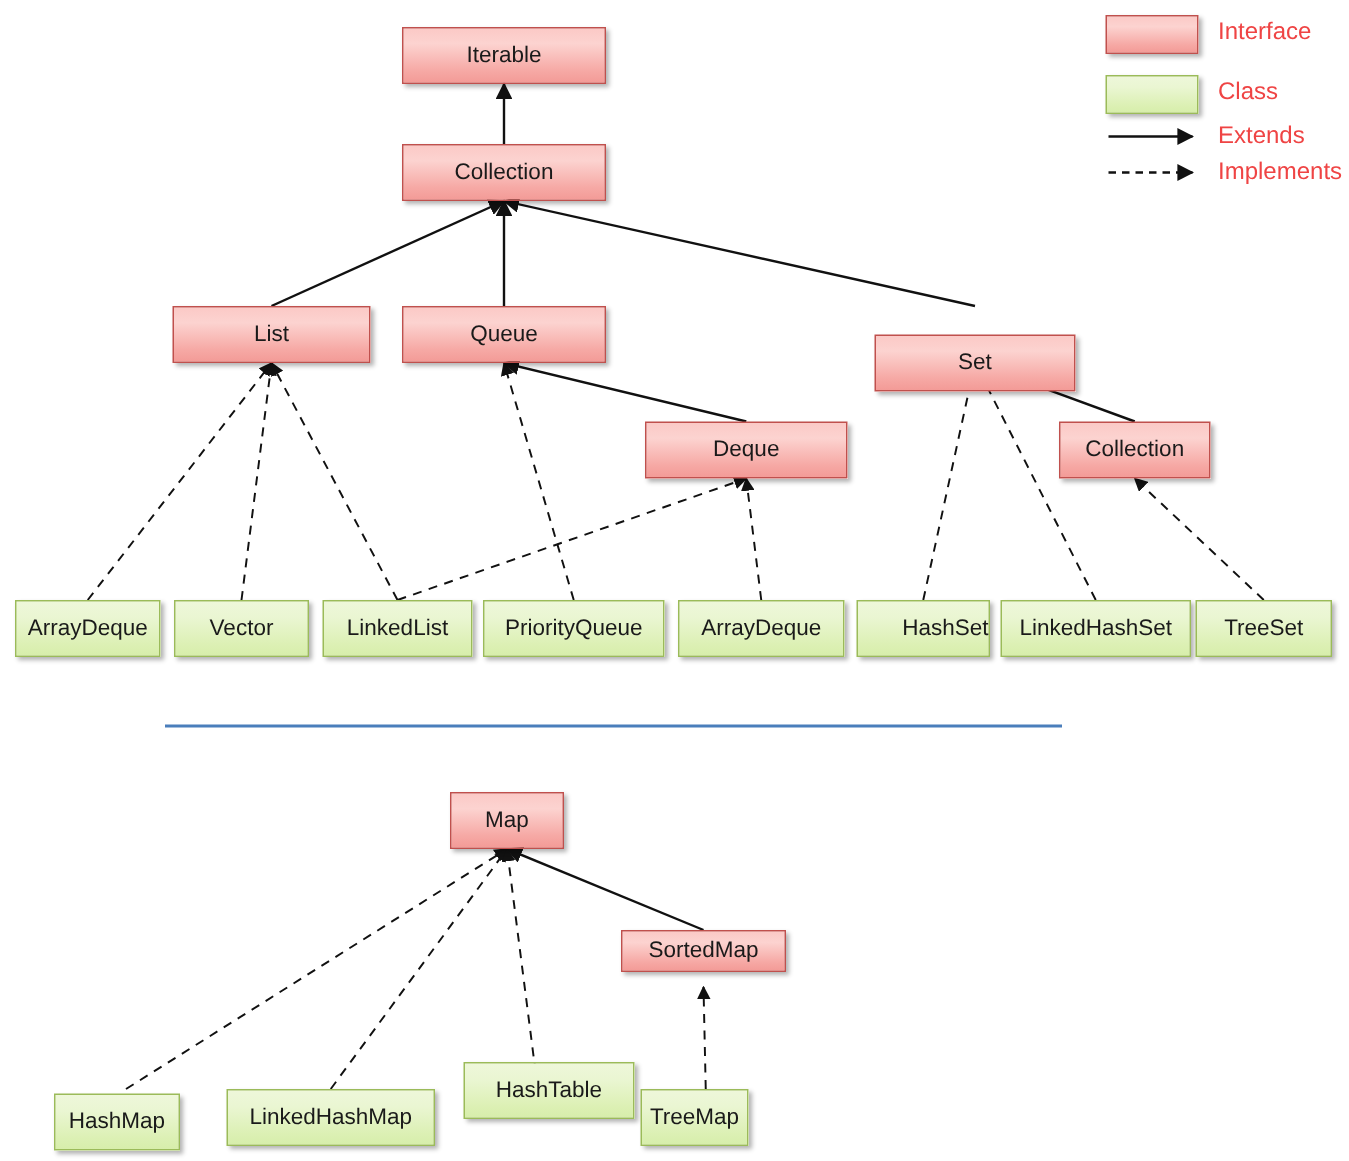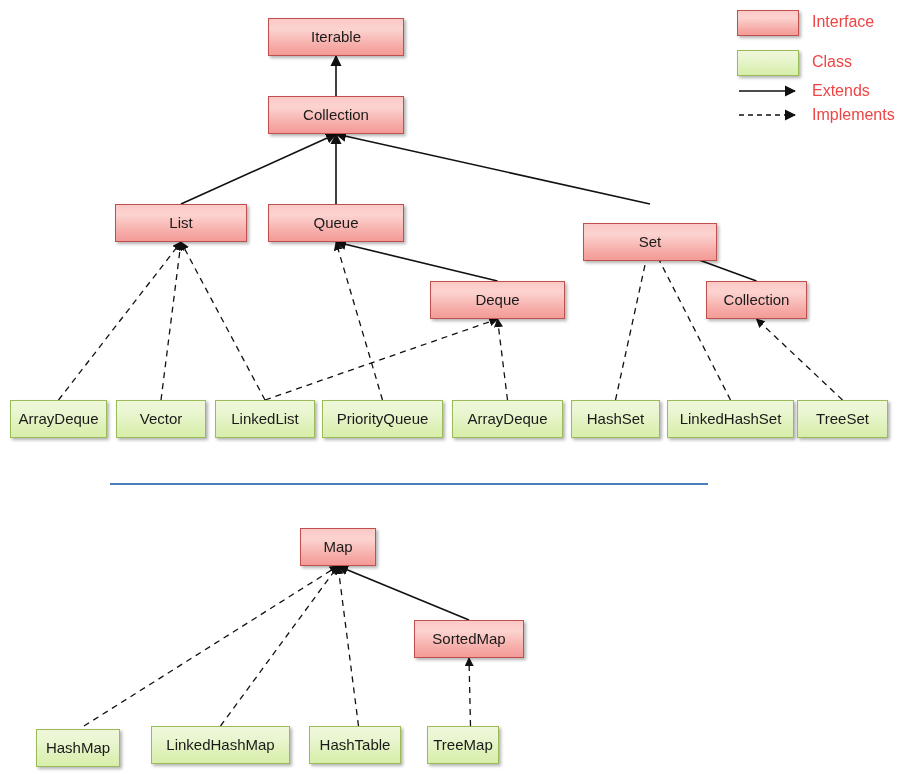--- a/index.html
+++ b/index.html
@@ -154,42 +154,42 @@
       </div>
       <div class="node klass" style="left: 215px; top: 400px; width: 100px; height: 38px;">
         <span>LinkedList</span>
       </div>
       <div class="node klass" style="left: 322px; top: 400px; width: 121px; height: 38px;">
         <span>PriorityQueue</span>
       </div>
       <div class="node klass" style="left: 452px; top: 400px; width: 111px; height: 38px;">
         <span>ArrayDeque</span>
       </div>
-      <div class="node klass" style="left: 571px; top: 400px; width: 89px; height: 38px;">
+      <div class="node klass" style="left: 571px; top: 400px; width: 89px; height: 38px; justify-content: flex-end;">
         <span>HashSet</span>
       </div>
       <div class="node klass" style="left: 667px; top: 400px; width: 127px; height: 38px;">
         <span>LinkedHashSet</span>
       </div>
       <div class="node klass" style="left: 797px; top: 400px; width: 91px; height: 38px;">
         <span>TreeSet</span>
       </div>
       <div class="node iface" style="left: 300px; top: 528px; width: 76px; height: 38px;">
         <span>Map</span>
       </div>
-      <div class="node iface" style="left: 414px; top: 620px; width: 110px; height: 38px;">
+      <div class="node iface" style="left: 414px; top: 620px; width: 110px; height: 28px;">
         <span>SortedMap</span>
       </div>
       <div class="node klass" style="left: 36px; top: 729px; width: 84px; height: 38px;">
         <span>HashMap</span>
       </div>
       <div class="node klass" style="left: 151px; top: 726px; width: 139px; height: 38px;">
         <span>LinkedHashMap</span>
       </div>
-      <div class="node klass" style="left: 309px; top: 726px; width: 92px; height: 38px;">
+      <div class="node klass" style="left: 309px; top: 708px; width: 114px; height: 38px;">
         <span>HashTable</span>
       </div>
       <div class="node klass" style="left: 427px; top: 726px; width: 72px; height: 38px;">
         <span>TreeMap</span>
       </div>
     </div>
 
   <div class="legend">
     <div class="legend-swatch iface" style="left:737px; top:10px;"></div>
     <div class="legend-label" style="left:812px; top:13px;">Interface</div>

